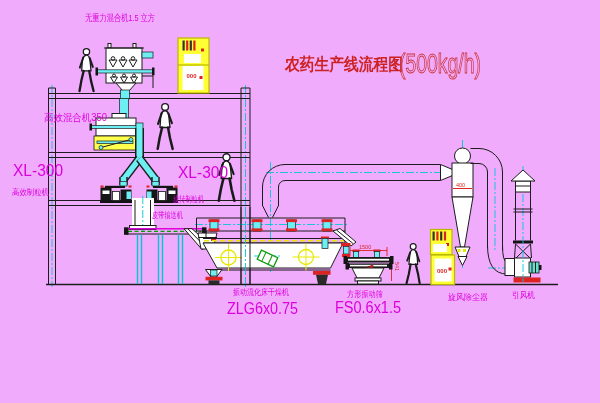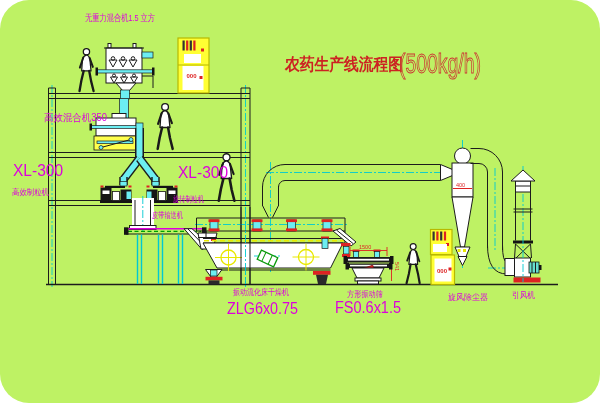--- a/index.html
+++ b/index.html
@@ -1,16 +1,16 @@
 <!DOCTYPE html>
 <html><head>
 <meta charset="utf-8">
 <style>
   html,body{margin:0;padding:0;background:#fff;}
-  #stage{position:relative;width:600px;height:403px;background:#bef264;overflow:hidden;border-radius:29px;}
+  #stage{position:relative;width:600px;height:403px;background:#f0abfc;overflow:hidden;}
   svg text{font-family:"Liberation Sans",sans-serif;}
   .mag{fill:#dd00dd;}
   .red{fill:#dd2222;}
   .blk{stroke:#1c1c1c;fill:none;stroke-width:1;}
   .wht{fill:#ffffff;stroke:#1c1c1c;stroke-width:1;}
   .cyn{fill:#6ceef2;stroke:#1c1c1c;stroke-width:0.7;}
   .cl{stroke:#00c8d2;stroke-width:0.9;stroke-dasharray:8 2 2 2;fill:none;}
 </style>
 </head>
 <body>

